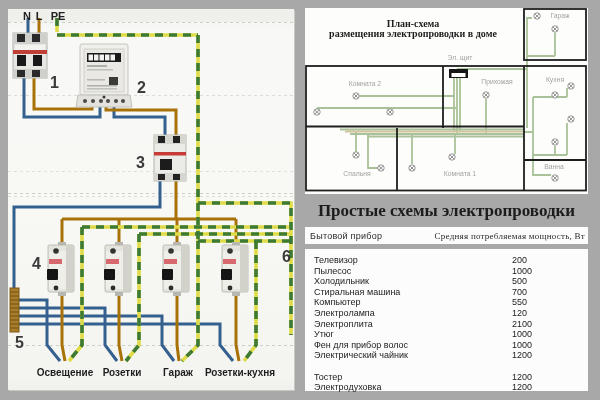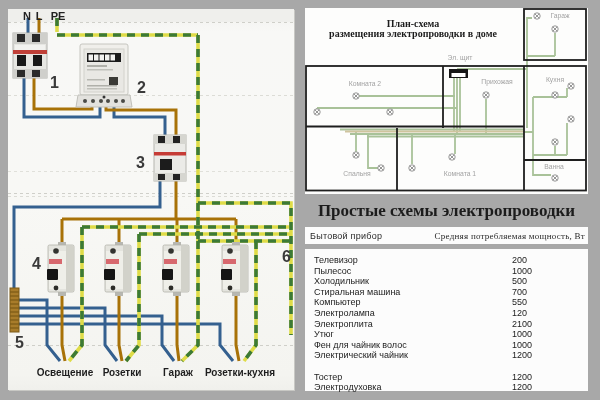--- a/index.html
+++ b/index.html
@@ -310,21 +310,21 @@
       </div>
     <div class="trow" style="top:69.6px">
         <span class="n">Электроплита</span>
         <span class="v">2100</span>
       </div>
     <div class="trow" style="top:80.2px">
         <span class="n">Утюг</span>
         <span class="v">1000</span>
       </div>
     <div class="trow" style="top:90.8px">
-        <span class="n">Фен для чайник волос</span>
+        <span class="n">Фен для прибор волос</span>
         <span class="v">1000</span>
       </div>
     <div class="trow" style="top:101.4px">
         <span class="n">Электрический чайник</span>
         <span class="v">1200</span>
       </div>
     <div class="trow" style="top:122.6px">
         <span class="n">Тостер</span>
         <span class="v">1200</span>
       </div>

